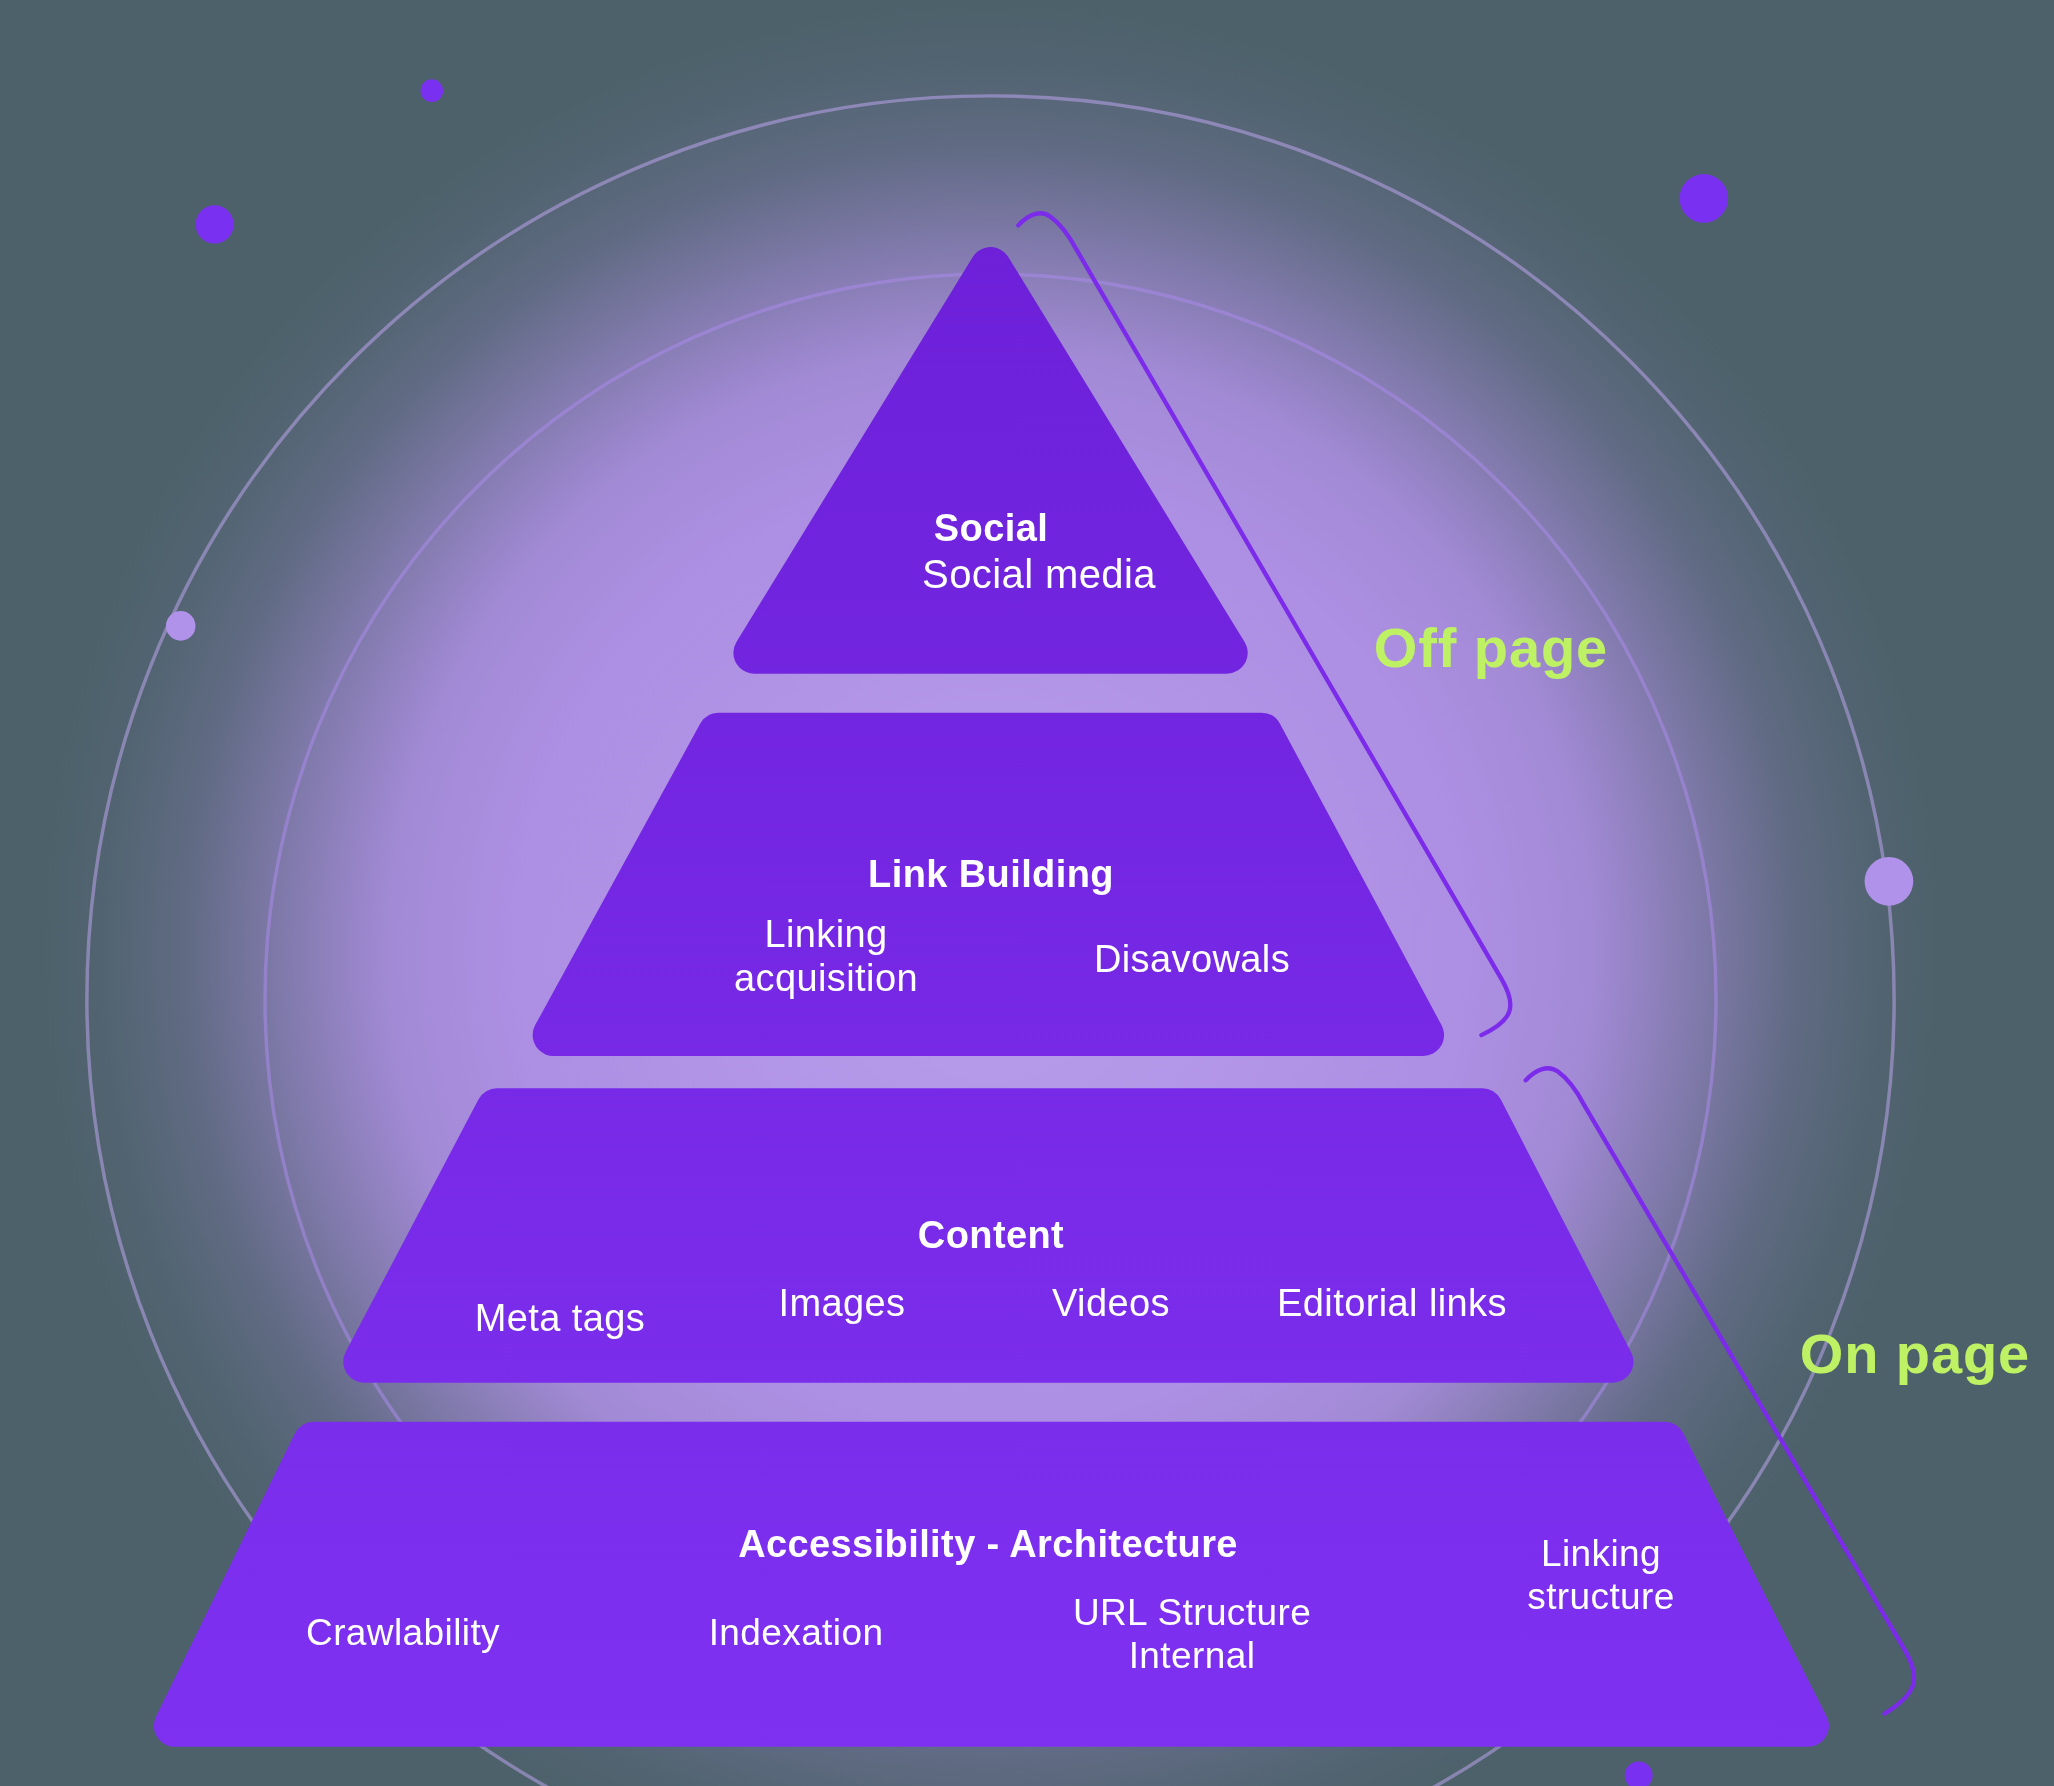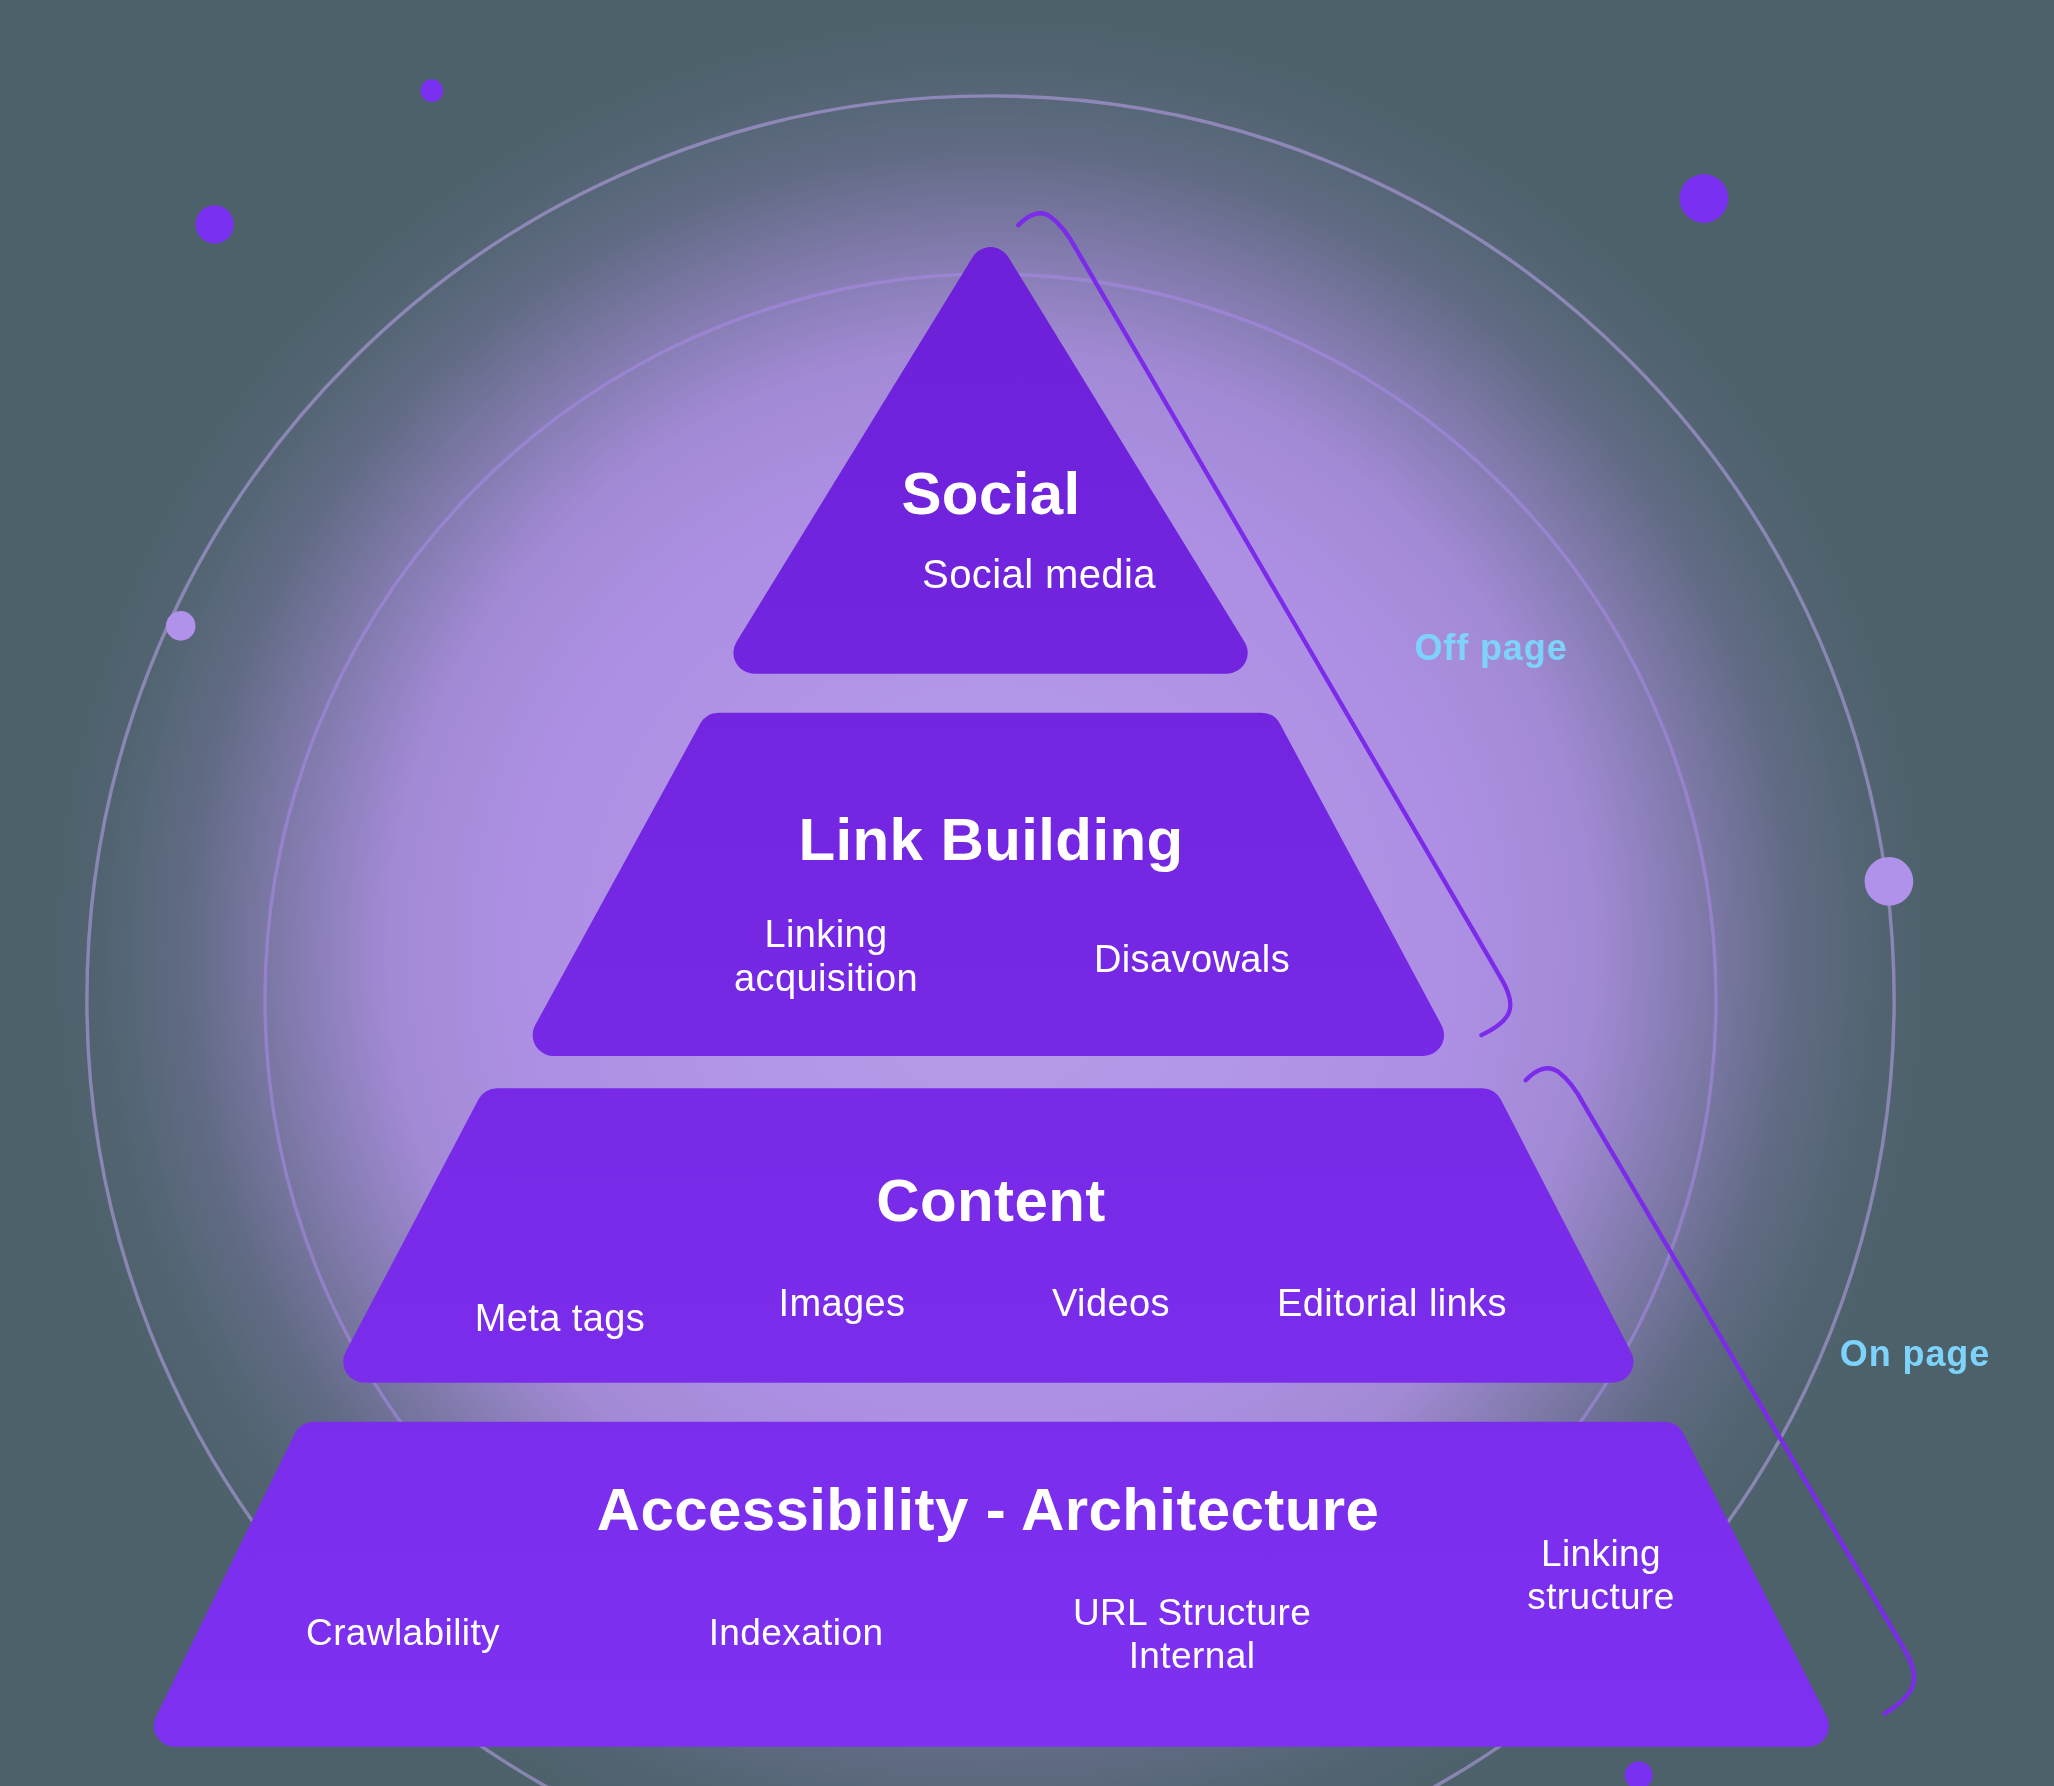--- a/index.html
+++ b/index.html
@@ -13,26 +13,26 @@
   .stage svg{position:absolute;left:0;top:0;}
   .t{
     position:absolute;
     transform:translate(-50%,-50%);
     color:#ffffff;
     text-align:center;
     white-space:pre-line;
     line-height:1.16;
     letter-spacing:0.4px;
   }
-  .title{font-size:60px;font-weight:700;line-height:1;}
+  .title{font-size:38px;font-weight:700;line-height:1;margin-top:34px;}
   .item{font-size:38px;font-weight:400;}
   .item-sm{font-size:37px;font-weight:400;}
   .side-label{
-    font-size:36px;font-weight:700;
-    color:#7dd3fc;letter-spacing:0.9px;
+    font-size:56px;font-weight:700;
+    color:#bef264;letter-spacing:0.9px;
     white-space:nowrap;
   }
 </style>
 </head>
 <body>
 
 <div class="stage">
 
   <svg width="2054" height="1787" viewBox="0 0 2364 2056">
     <defs>

